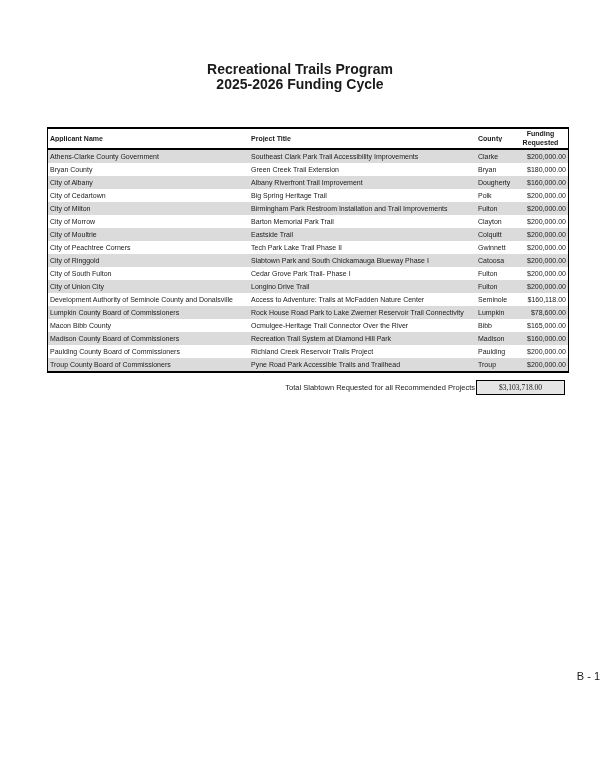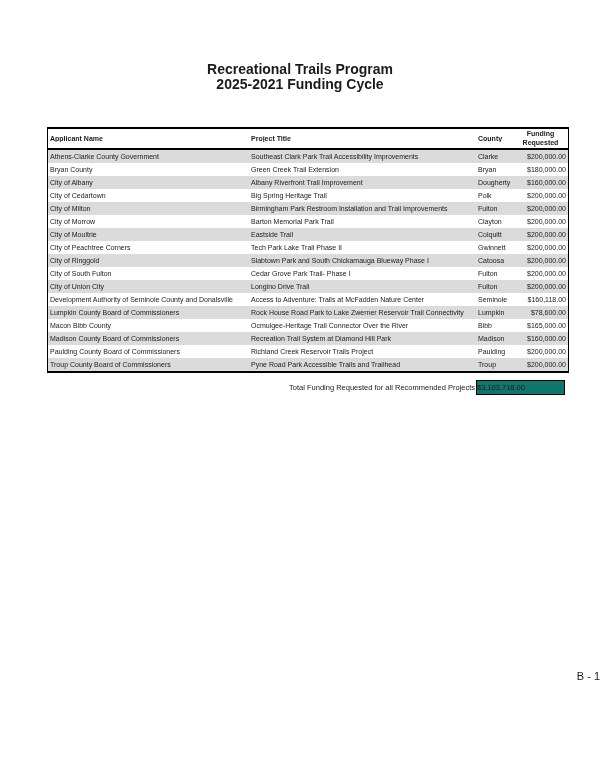--- a/index.html
+++ b/index.html
@@ -76,38 +76,40 @@
     margin-right: 1px;
     white-space: nowrap;
   }
   .total-box {
     width: 89px;
     height: 15px;
     box-sizing: border-box;
     border: 1.5px solid #000;
     display: flex;
     align-items: center;
-    background: #0f766e;
+    justify-content: center;
+    background: #e5e5e5;
+    font-family: Liberation Serif, serif;
   }
   .footer {
     position: absolute;
     top: 670px; left: 0; width: 100%;
     text-align: right;
     font-size: 11px;
     color: #1a1a1a;
   }
 </style>
 </head>
 <body>
 
 <div class="page">
 
   <div class="title-block">
     <div>Recreational Trails Program</div>
-    <div>2025-2021 Funding Cycle</div>
+    <div>2025-2026 Funding Cycle</div>
   </div>
 
   <div class="funding-table">
     <div class="thead">
       <div class="th col-applicant">Applicant Name</div>
       <div class="th col-project">Project Title</div>
       <div class="th col-county">County</div>
       <div class="th col-funding funding-head">
         <div>Funding</div>
         <div>Requested</div>
@@ -229,21 +231,21 @@
     <div class="tr striped">
       <div class="td col-applicant">Troup County Board of Commissioners</div>
       <div class="td col-project">Pyne Road Park Accessible Trails and Trailhead</div>
       <div class="td col-county">Troup</div>
       <div class="td col-funding">$200,000.00</div>
     </div>
   </div>
   </div>
 
   <div class="total-row">
-    <div class="total-label">Total Funding Requested for all Recommended Projects</div>
+    <div class="total-label">Total Slabtown Requested for all Recommended Projects</div>
     <div class="total-box">
       <span>$3,103,718.00</span>
     </div>
   </div>
 
   <div class="footer">B - 1</div>
 
 </div>
 
 </body></html>

